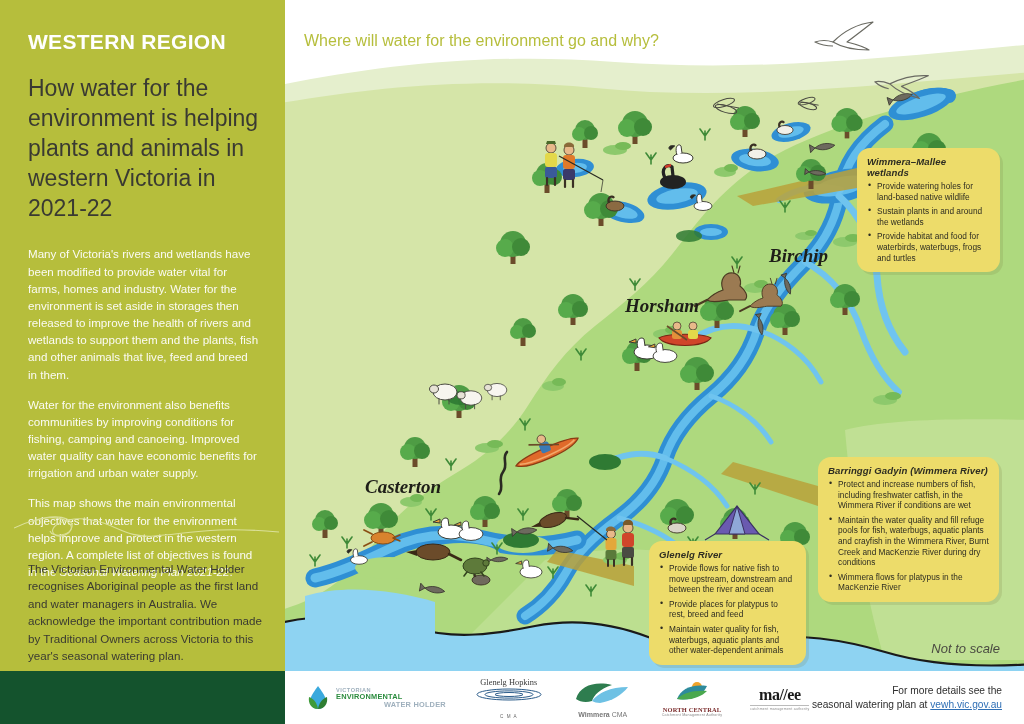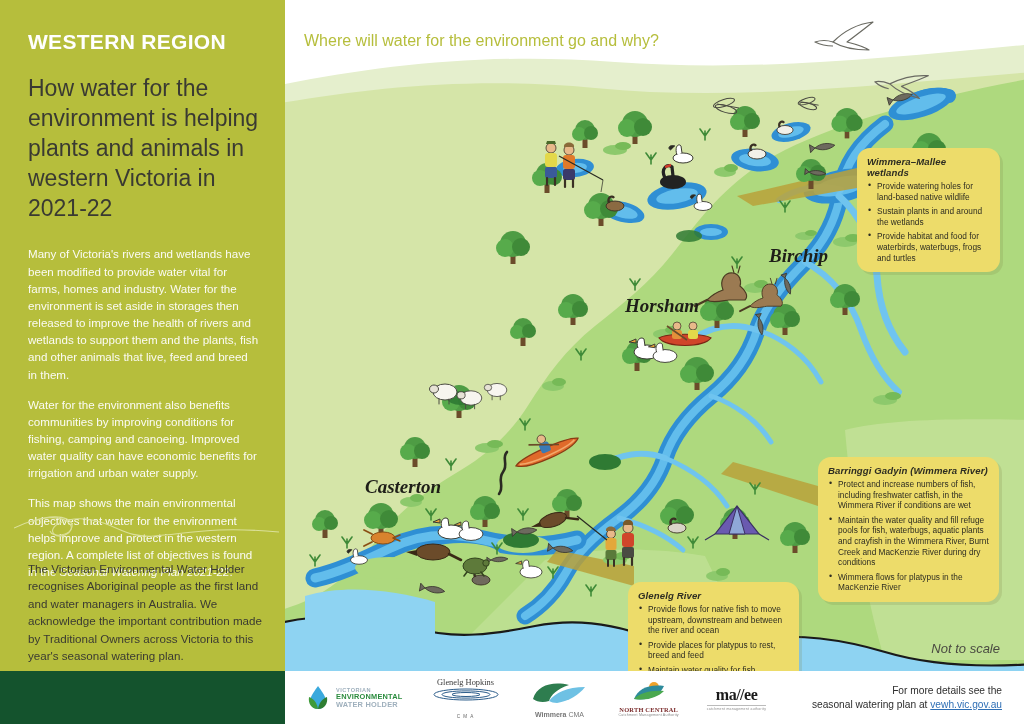--- a/index.html
+++ b/index.html
@@ -64,21 +64,21 @@
   .callout li {
     font-size: 8.3px; line-height: 1.28; color: #2e2d22;
     position: relative; padding-left: 10px; margin-bottom: 4px;
   }
   .callout li:last-child { margin-bottom: 0; }
   .callout li:before {
     content: "\2022"; position: absolute; left: 1px; top: -1px; font-size: 9px;
   }
   #callout-wimmera-mallee { left: 572px; top: 148px; width: 143px; }
   #callout-barringgi      { left: 533px; top: 457px; width: 181px; }
-  #callout-glenelg        { left: 343px; top: 541px; width: 171px; margin-top: 41px; }
+  #callout-glenelg        { left: 364px; top: 541px; width: 157px; }
 
   
   .town-label {
     position: absolute; z-index: 30; font-size: 19px; font-style: italic;
     color: #1e1e18; font-family: "Liberation Serif", serif; font-weight: bold;
   }
   #town-birchip   { left: 484px; top: 245px; }
   #town-horsham   { left: 340px; top: 295px; }
   #town-casterton { left:  80px; top: 476px; }
 
@@ -88,21 +88,21 @@
     background: #fff;
   }
   .logo-strip {
     position: absolute; left: 20px; top: 8px; display: flex; align-items: center; gap: 28px;
   }
   .logo { display: flex; align-items: center; height: 38px; }
   .logo-vewh { gap: 5px; }
   .vewh-text { line-height: 1.08; }
   .vewh-l1 { font-size: 5.6px; color: #9fb0bd; letter-spacing: .5px; font-weight: bold; }
   .vewh-l2 { font-size: 7.4px; color: #2b8c3e; letter-spacing: .2px; font-weight: bold; }
-  .vewh-l3 { font-size: 7.4px; color: #2b8c3e; letter-spacing: .2px; font-weight: bold; }
+  .vewh-l3 { font-size: 7.4px; color: #2b8c3e; letter-spacing: .2px; font-weight: bold; margin-left: 48px; }
   .vewh-l3 span { color: #9fb0bd; }
   .gh-text { text-align:center; }
   .gh-l1 { font-size: 8.4px; color: #3a3a3a; font-family: "Liberation Serif", serif; }
   .gh-l2 { font-size: 4.6px; color: #666; letter-spacing: 1px; margin-top: 9px; }
   .wim-text { font-size: 7px; font-weight: bold; color: #1a1a1a; margin-top: 2px; }
   .wim-text span { font-weight: normal; color: #777; }
   .nc-l1 { font-size: 6.4px; font-weight: bold; color: #7a2b2b; font-family: "Liberation Serif", serif; letter-spacing:.2px;}
   .nc-l2 { font-size: 3.6px; color: #888; letter-spacing: .2px; }
   .mallee-text { font-size: 16px; font-weight: bold; color: #1a1a1a; font-family: "Liberation Serif", serif; letter-spacing: -.5px; }
   .mallee-sub { font-size: 3.4px; color: #888; letter-spacing: .3px; text-align:center; }

